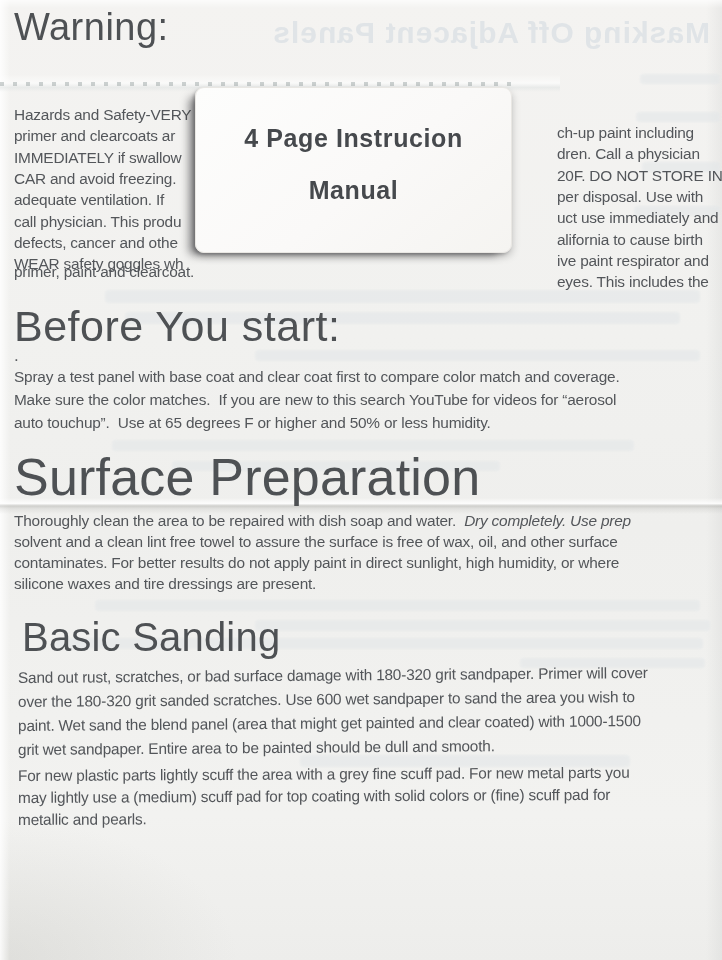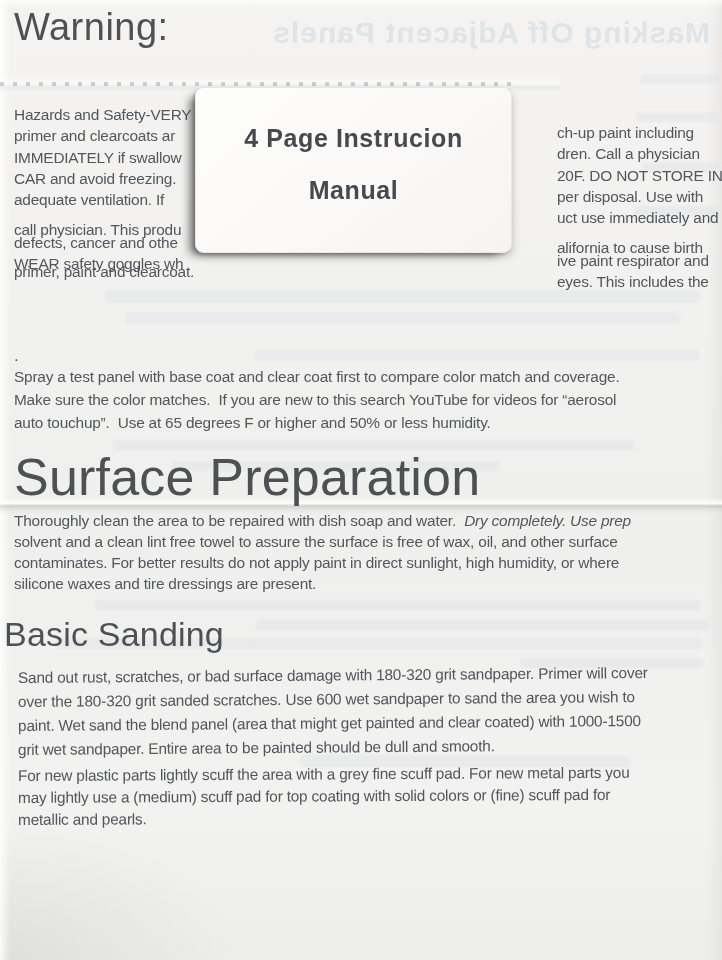--- a/index.html
+++ b/index.html
@@ -40,21 +40,21 @@
     background:linear-gradient(to bottom,rgba(255,255,255,0),rgba(255,255,255,.6) 50%,rgba(222,226,226,.5) 75%,rgba(255,255,255,0));
   }
   .crease{
     position:absolute;z-index:2;left:0;top:498px;width:722px;height:16px;pointer-events:none;
     background:linear-gradient(to bottom,rgba(255,255,255,0) 0,rgba(255,255,255,.85) 34%,rgba(145,145,140,.34) 50%,rgba(145,145,140,.14) 68%,rgba(145,145,140,0) 100%);
   }
   h1,h2{margin:0;font-weight:400;color:#4e5154;line-height:1;position:absolute;z-index:3;white-space:pre;}
   .h-warning{left:14px;top:8px;font-size:38px;letter-spacing:.5px;}
   .h-before{left:14px;top:305px;font-size:43px;letter-spacing:.5px;}
   .h-surface{left:14px;top:451px;font-size:52px;letter-spacing:.2px;}
-  .h-sanding{left:4px;top:617px;font-size:34px;letter-spacing:.2px;}
+  .h-sanding{left:22px;top:617px;font-size:40px;letter-spacing:.2px;}
   .body-text{
     position:absolute;z-index:3;white-space:pre;
     font-size:15.4px;letter-spacing:-0.2px;color:#53565a;
   }
   .wline{position:absolute;left:0;top:0;width:641px;height:20px;}
   .wl{position:absolute;left:14px;white-space:pre;}
   .wr{position:absolute;left:513px;white-space:pre;margin-left:44px;}
   .stray-dot{position:absolute;z-index:3;left:14px;top:346px;font-size:17px;color:#5a5d60;}
   .sticker{
     position:absolute;z-index:6;left:195px;top:87px;width:315px;height:164px;
@@ -114,39 +114,40 @@
     <span class="wr">20F. DO NOT STORE IN</span>
   </div>
   <div class="body-text wline" style="top:152px;">
     <span class="wl">CAR and avoid freezing.</span>
     <span class="wr">per disposal. Use with</span>
   </div>
   <div class="body-text wline" style="top:173px;">
     <span class="wl">adequate ventilation. If </span>
     <span class="wr">uct use immediately and</span>
   </div>
-  <div class="body-text wline" style="top:203px;">
+  <div class="body-text wline" style="top:195px;">
     <span class="wl">call physician. This produ</span>
     <span class="wr">alifornia to cause birth</span>
   </div>
   <div class="body-text wline" style="top:216px;">
     <span class="wl">defects, cancer and othe</span>
     <span class="wr">ive paint respirator and</span>
   </div>
   <div class="body-text wline" style="top:237px;">
     <span class="wl">WEAR safety goggles wh</span>
     <span class="wr">eyes. This includes the</span>
   </div>
   <div class="body-text" style="left:14px;top:263px;">primer, paint and clearcoat.</div>
 
   <div class="sticker">
     <div class="sticker-line sticker-line1">4 Page Instrucion</div>
     <div class="sticker-line sticker-line2">Manual</div>
   </div>
 
+  <h2 class="h-before">Before You start:</h2>
   <div class="stray-dot">.</div>
   <div class="body-text" style="left:14px;top:368px;">Spray a test panel with base coat and clear coat first to compare color match and coverage.</div>
   <div class="body-text" style="left:14px;top:391px;">Make sure the color matches.  If you are new to this search YouTube for videos for “aerosol</div>
   <div class="body-text" style="left:14px;top:414px;">auto touchup”.  Use at 65 degrees F or higher and 50% or less humidity.</div>
 
   <h2 class="h-surface">Surface Preparation</h2>
   <div class="body-text" style="left:14px;top:512px;"><span>Thoroughly clean the area to be repaired with dish soap and water.  </span><em>Dry completely. Use prep</em></div>
   <div class="body-text" style="left:14px;top:533px;">solvent and a clean lint free towel to assure the surface is free of wax, oil, and other surface</div>
   <div class="body-text" style="left:14px;top:554px;">contaminates. For better results do not apply paint in direct sunlight, high humidity, or where</div>
   <div class="body-text" style="left:14px;top:575px;">silicone waxes and tire dressings are present.</div>

